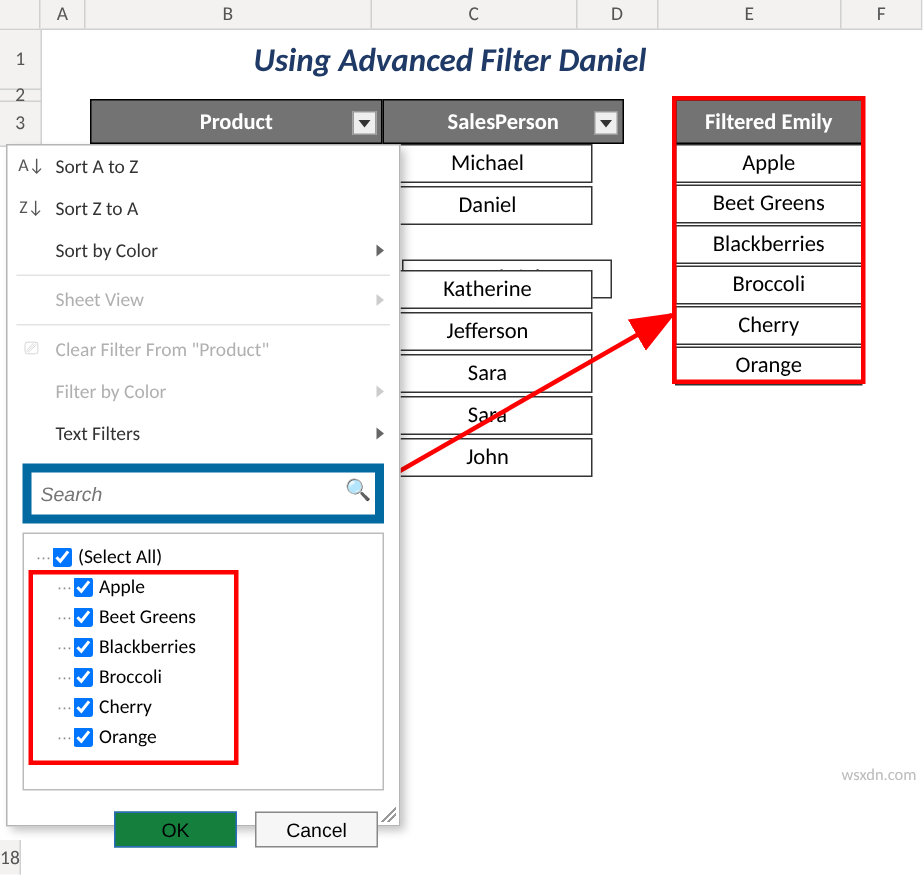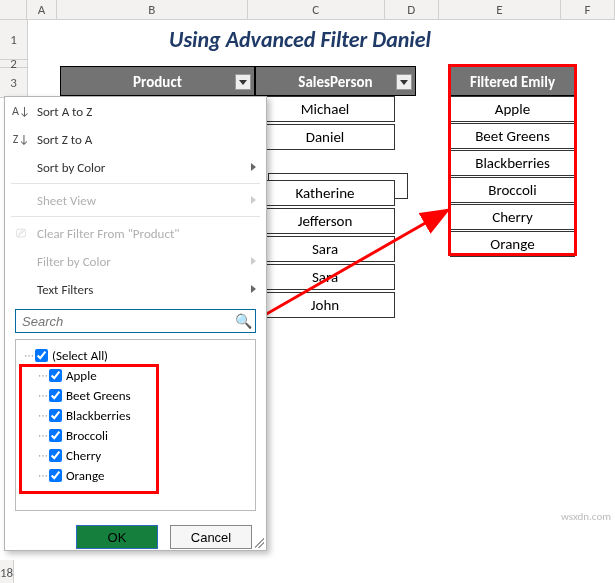--- a/index.html
+++ b/index.html
@@ -67,22 +67,22 @@
   .menu .m-item.disabled .m-icon { color:#ccc; }
   .menu .m-item .chev {
     position:absolute; right:10px; top:10px; width:0;height:0;
     border-top:4px solid transparent;
     border-bottom:4px solid transparent;
     border-left:5px solid #666;
   }
   .menu .m-item.disabled .chev { border-left-color:#ccc; }
   .menu .sep { height:1px; background:#e3e3e3; margin:2px 6px; }
   .menu .search {
-    margin:6px 10px; height:24px; position:relative;
-    border:1px solid #0369a1;
+    margin:6px 10px; height:40px; position:relative;
+    border:6px solid #0369a1;
   }
   .menu .search input{
     width:100%; height:100%; border:none; outline:none;
     font-style:italic; color:#888; padding:0 24px 0 6px; font-size:13px;
     background:transparent;
   }
   .menu .search .sicon{
     position:absolute; right:4px; top:3px; width:16px;height:16px;
     color:#888; font-size:14px;
   }

